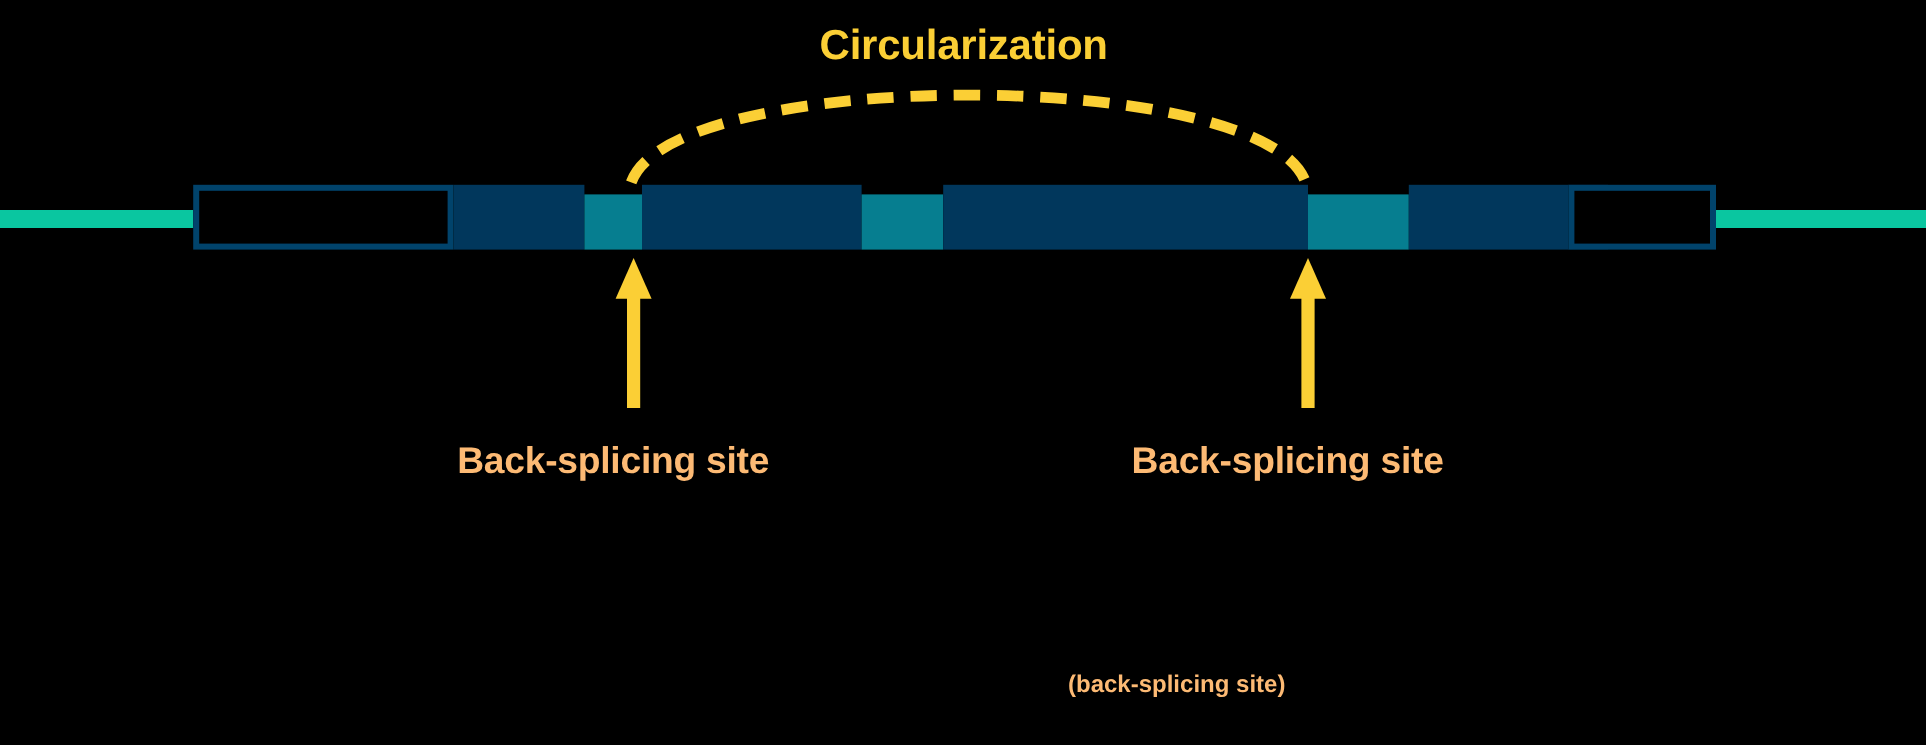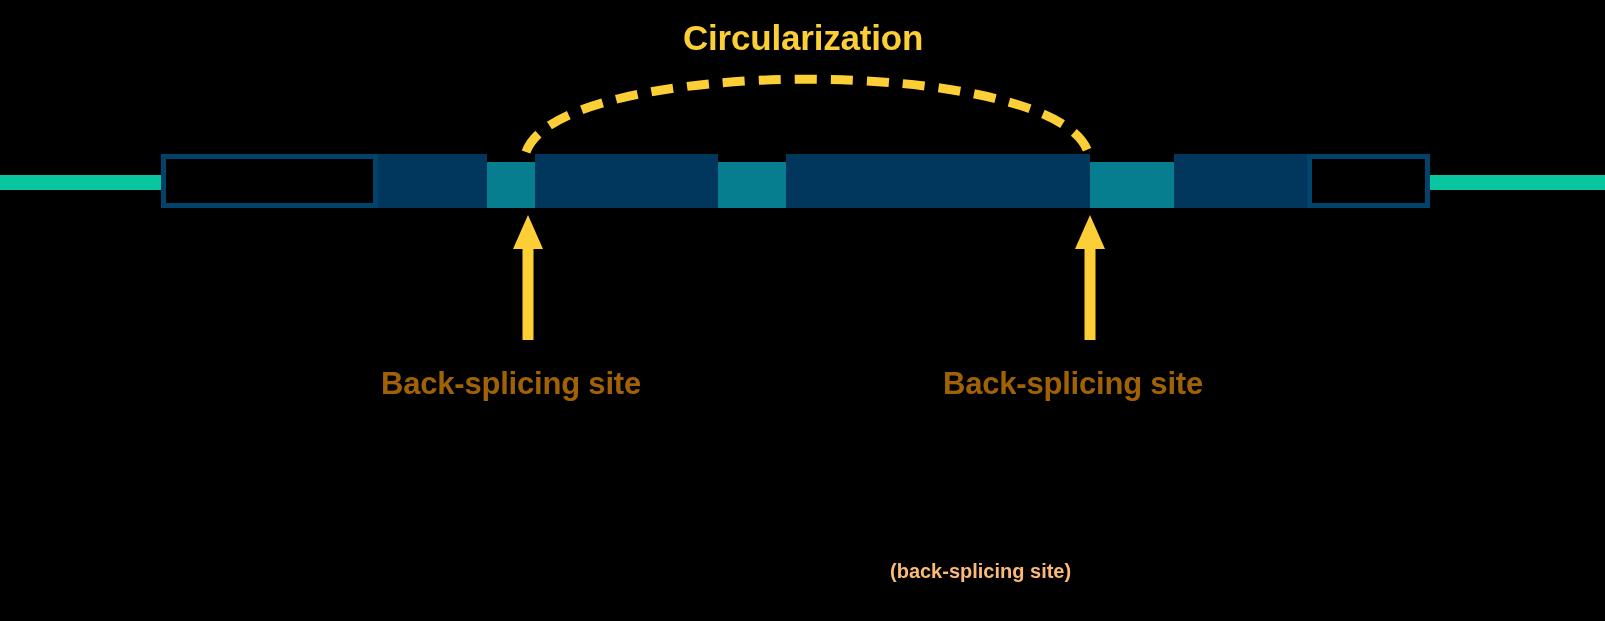--- a/index.html
+++ b/index.html
@@ -79,21 +79,21 @@
   .title-label {
     position: absolute;
     color: #fbcf35;
     font-weight: bold;
     font-size: 35px;
     white-space: nowrap;
     letter-spacing: -0.2px;
   }
   .site-label {
     position: absolute;
-    color: #a16207;
+    color: #fdba74;
     font-weight: bold;
     font-size: 31px;
     white-space: nowrap;
     letter-spacing: -0.2px;
   }
   .caption-label {
     position: absolute;
     color: #fdba74;
     font-weight: bold;
     font-size: 20px;

